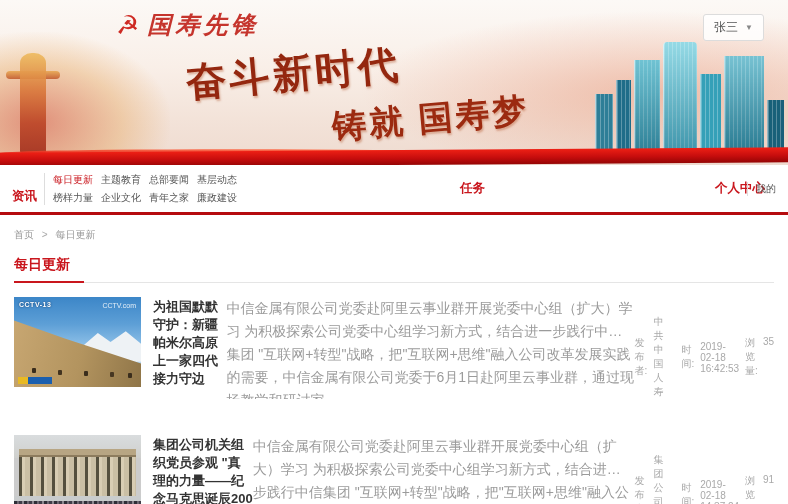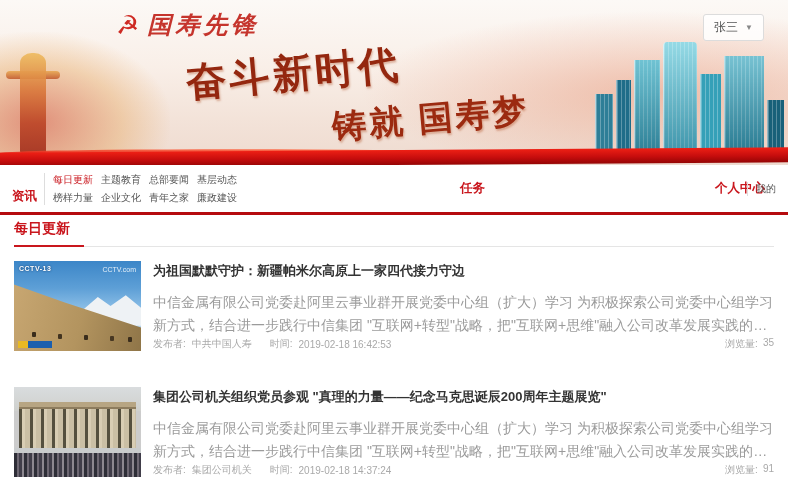--- a/index.html
+++ b/index.html
@@ -75,21 +75,21 @@
   .crumb-sep { margin:0 5px; color:#aaa; }
   .section-header { margin:4px 14px 0; border-bottom:1px solid #e5e5e5; }
   .section-title { display:inline-block; color:#c9161d; font-size:14px; font-weight:bold;
     padding:0 14px 7px 0; border-bottom:2px solid #c9161d; margin-bottom:-1px; }
 
   
   .article-list { margin:0 14px; }
   .article { display:flex; gap:12px; padding:14px 0 10px; }
   .article + .article { margin-top:12px; }
   .thumb { position:relative; width:127px; height:90px; flex-shrink:0; overflow:hidden; background:#ccc; cursor:pointer; }
-  .abody { flex:1; display:flex; flex-direction:column; min-width:0; }
+  .abody { flex:1; display:flex; flex-direction:row; min-width:0; }
   .atitle { font-size:13px; font-weight:bold; color:#333; margin:1px 0 11px; cursor:pointer; }
   .asummary { font-size:14px; color:#9b9b9b; line-height:1.65;
     display:-webkit-box; -webkit-line-clamp:2; -webkit-box-orient:vertical; overflow:hidden; }
   .ameta { margin-top:auto; display:flex; align-items:center; font-size:10px; color:#a9a9a9; }
   .ameta .m { margin-right:6px; }
   .ameta .gap { width:12px; }
   .views { margin-left:auto; display:flex; gap:5px; color:#a9a9a9; }
 
   
   .t1-sky { position:absolute; inset:0; background:linear-gradient(180deg,#3c86c8 0%,#5d9fd6 30%,#8fc1e8 55%,#b5d5ee 62%); }
@@ -176,20 +176,25 @@
 
     <div class="nav-group">
       <span class="nav-group-label two-line">个人中心</span>
       <div class="nav-items single">
         <a class="nav-item">我的</a>
       </div>
     </div>
 
   </div>
 
+  <div class="breadcrumb">
+    <a>首页</a>
+    <span class="crumb-sep">&gt;</span>
+    <a>每日更新</a>
+  </div>
 
   <div class="section-header">
     <span class="section-title">每日更新</span>
   </div>
 
   <div class="article-list">
 
     <div class="article">
       <div class="thumb">
         <div class="t1-sky"></div>

